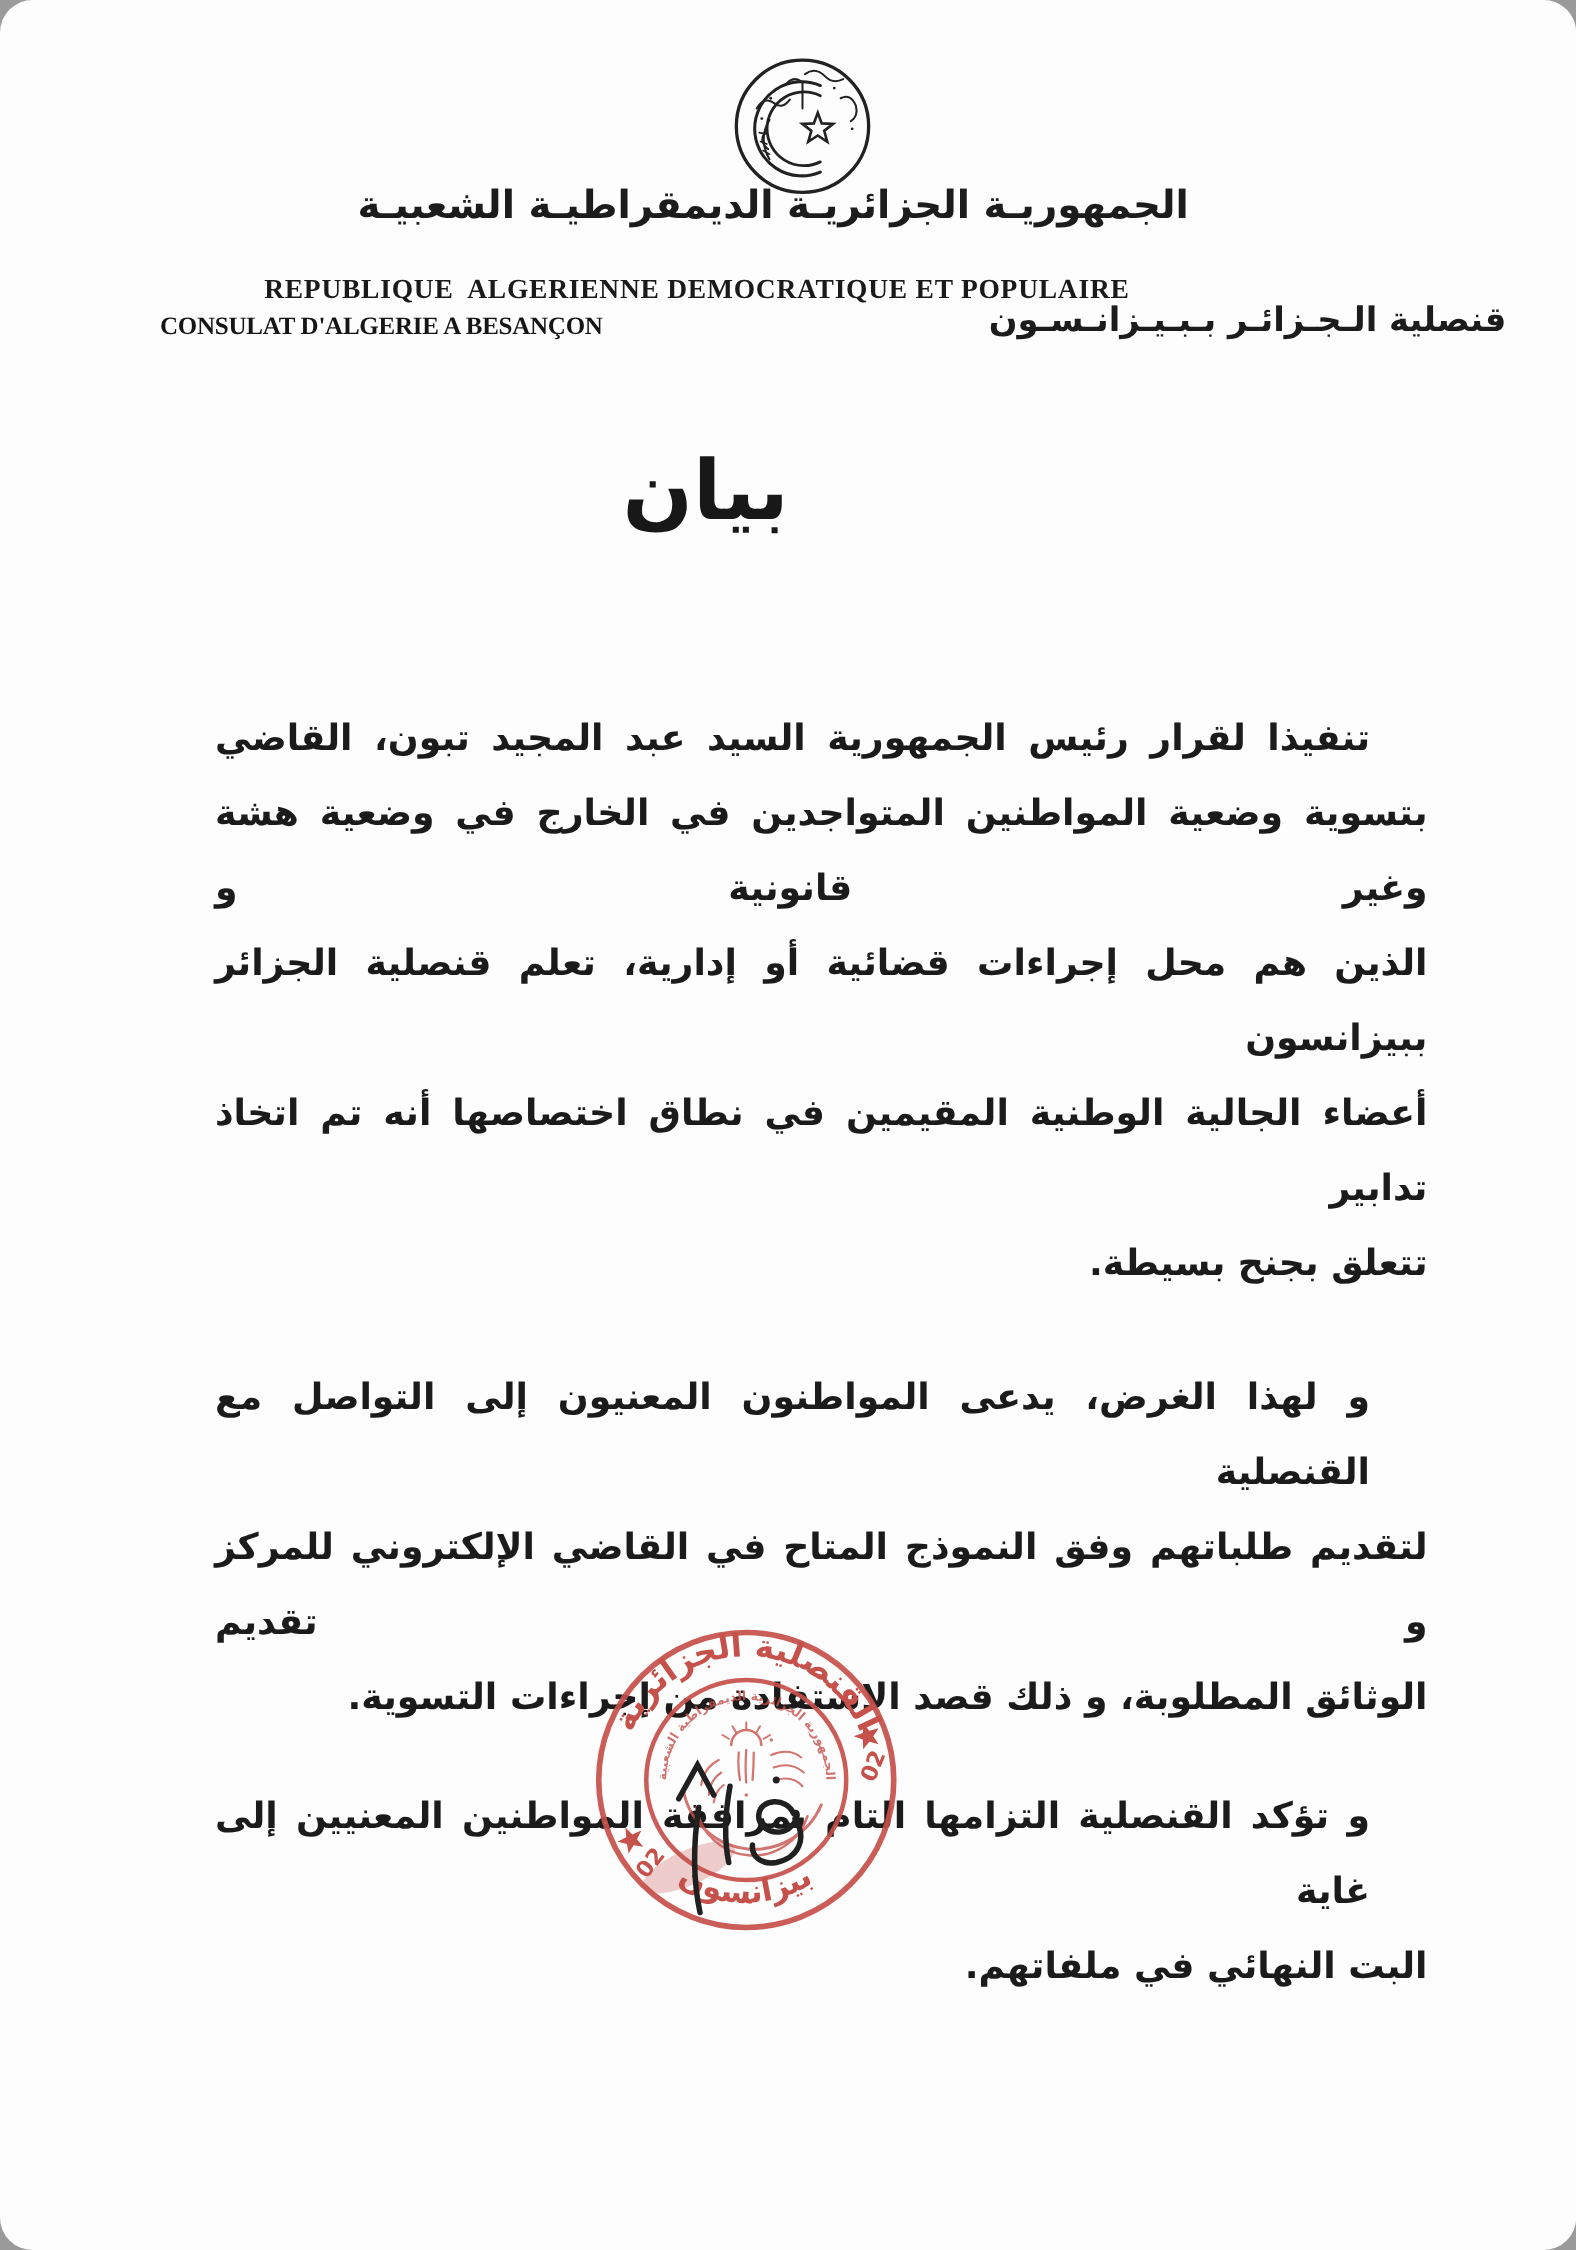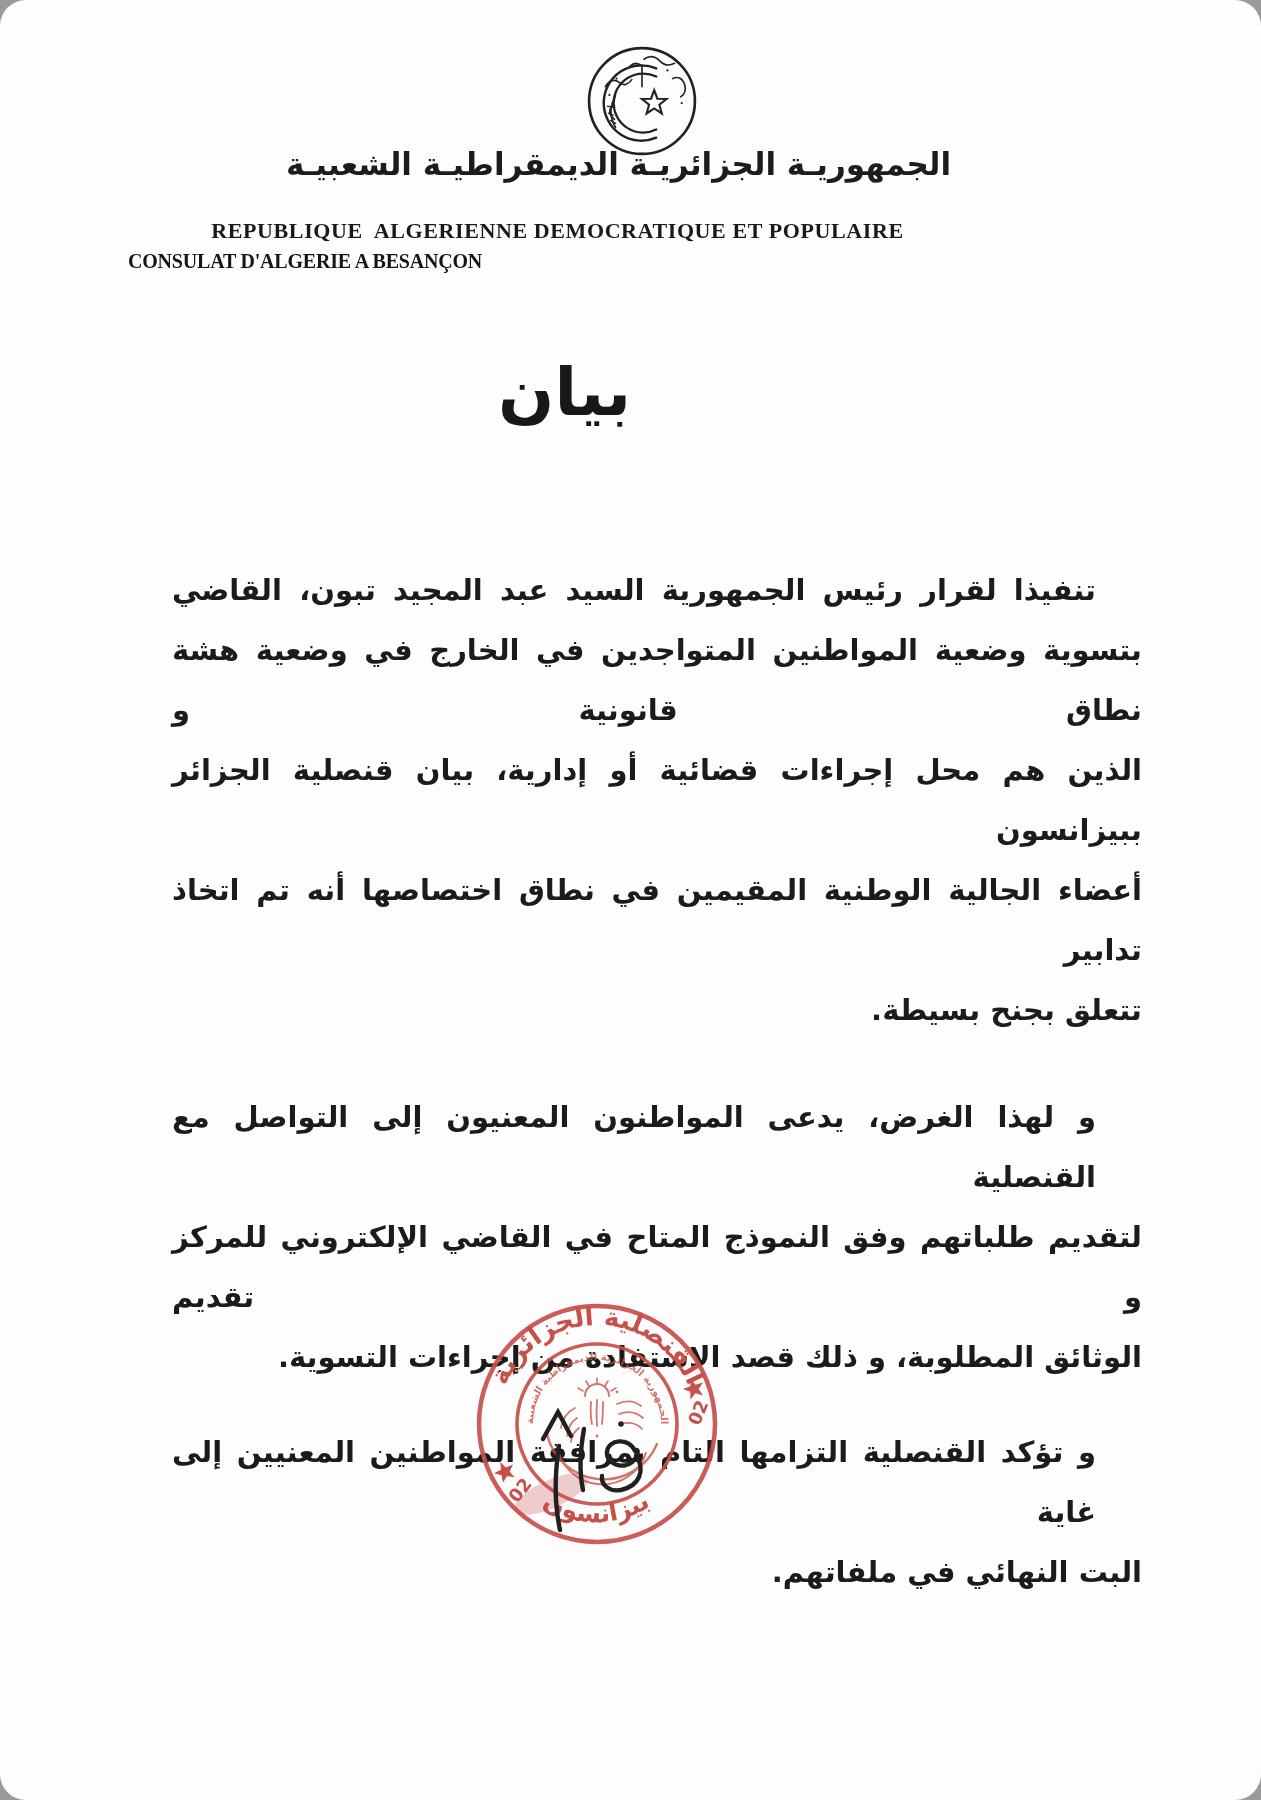--- a/index.html
+++ b/index.html
@@ -74,28 +74,29 @@
       <circle cx="31" cy="34" r="1.1" fill="#222" stroke="none"></circle>
       <circle cx="81" cy="26" r="1.1" fill="#222" stroke="none"></circle>
       <circle cx="95" cy="58" r="1.1" fill="#222" stroke="none"></circle>
       <circle cx="24" cy="50" r="1.1" fill="#222" stroke="none"></circle>
     </g>
   </svg>
 
   <div class="ar-republic">الجمهوريـة الجزائريـة الديمقراطيـة الشعبيـة</div>
   <div class="fr-republic">REPUBLIQUE  ALGERIENNE DEMOCRATIQUE ET POPULAIRE</div>
   <div class="consulate-fr">CONSULAT D'ALGERIE A BESANÇON</div>
+  <div class="consulate-ar">قنصلية الـجـزائـر بـبـيـزانـسـون</div>
 
   <h1 class="doc-title">بيان</h1>
 
   <div class="body">
     <div class="para">
       <div class="line indent">تنفيذا لقرار رئيس الجمهورية السيد عبد المجيد تبون، القاضي</div>
-      <div class="line">بتسوية وضعية المواطنين المتواجدين في الخارج في وضعية هشة نطاق قانونية و</div>
-      <div class="line">الذين هم محل إجراءات قضائية أو إدارية، بيان قنصلية الجزائر ببيزانسون</div>
+      <div class="line">بتسوية وضعية المواطنين المتواجدين في الخارج في وضعية هشة وغير قانونية و</div>
+      <div class="line">الذين هم محل إجراءات قضائية أو إدارية، تعلم قنصلية الجزائر ببيزانسون</div>
       <div class="line">أعضاء الجالية الوطنية المقيمين في نطاق اختصاصها أنه تم اتخاذ تدابير</div>
       <div class="line end">تتعلق بجنح بسيطة.</div>
     </div>
     <div class="para gap1">
       <div class="line indent">و لهذا الغرض، يدعى المواطنون المعنيون إلى التواصل مع القنصلية</div>
       <div class="line">لتقديم طلباتهم وفق النموذج المتاح في القاضي الإلكتروني للمركز و تقديم</div>
       <div class="line end">الوثائق المطلوبة، و ذلك قصد الاستفادة من إجراءات التسوية.</div>
     </div>
     <div class="para gap2">
       <div class="line indent">و تؤكد القنصلية التزامها التام بمرافقة المواطنين المعنيين إلى غاية</div>

